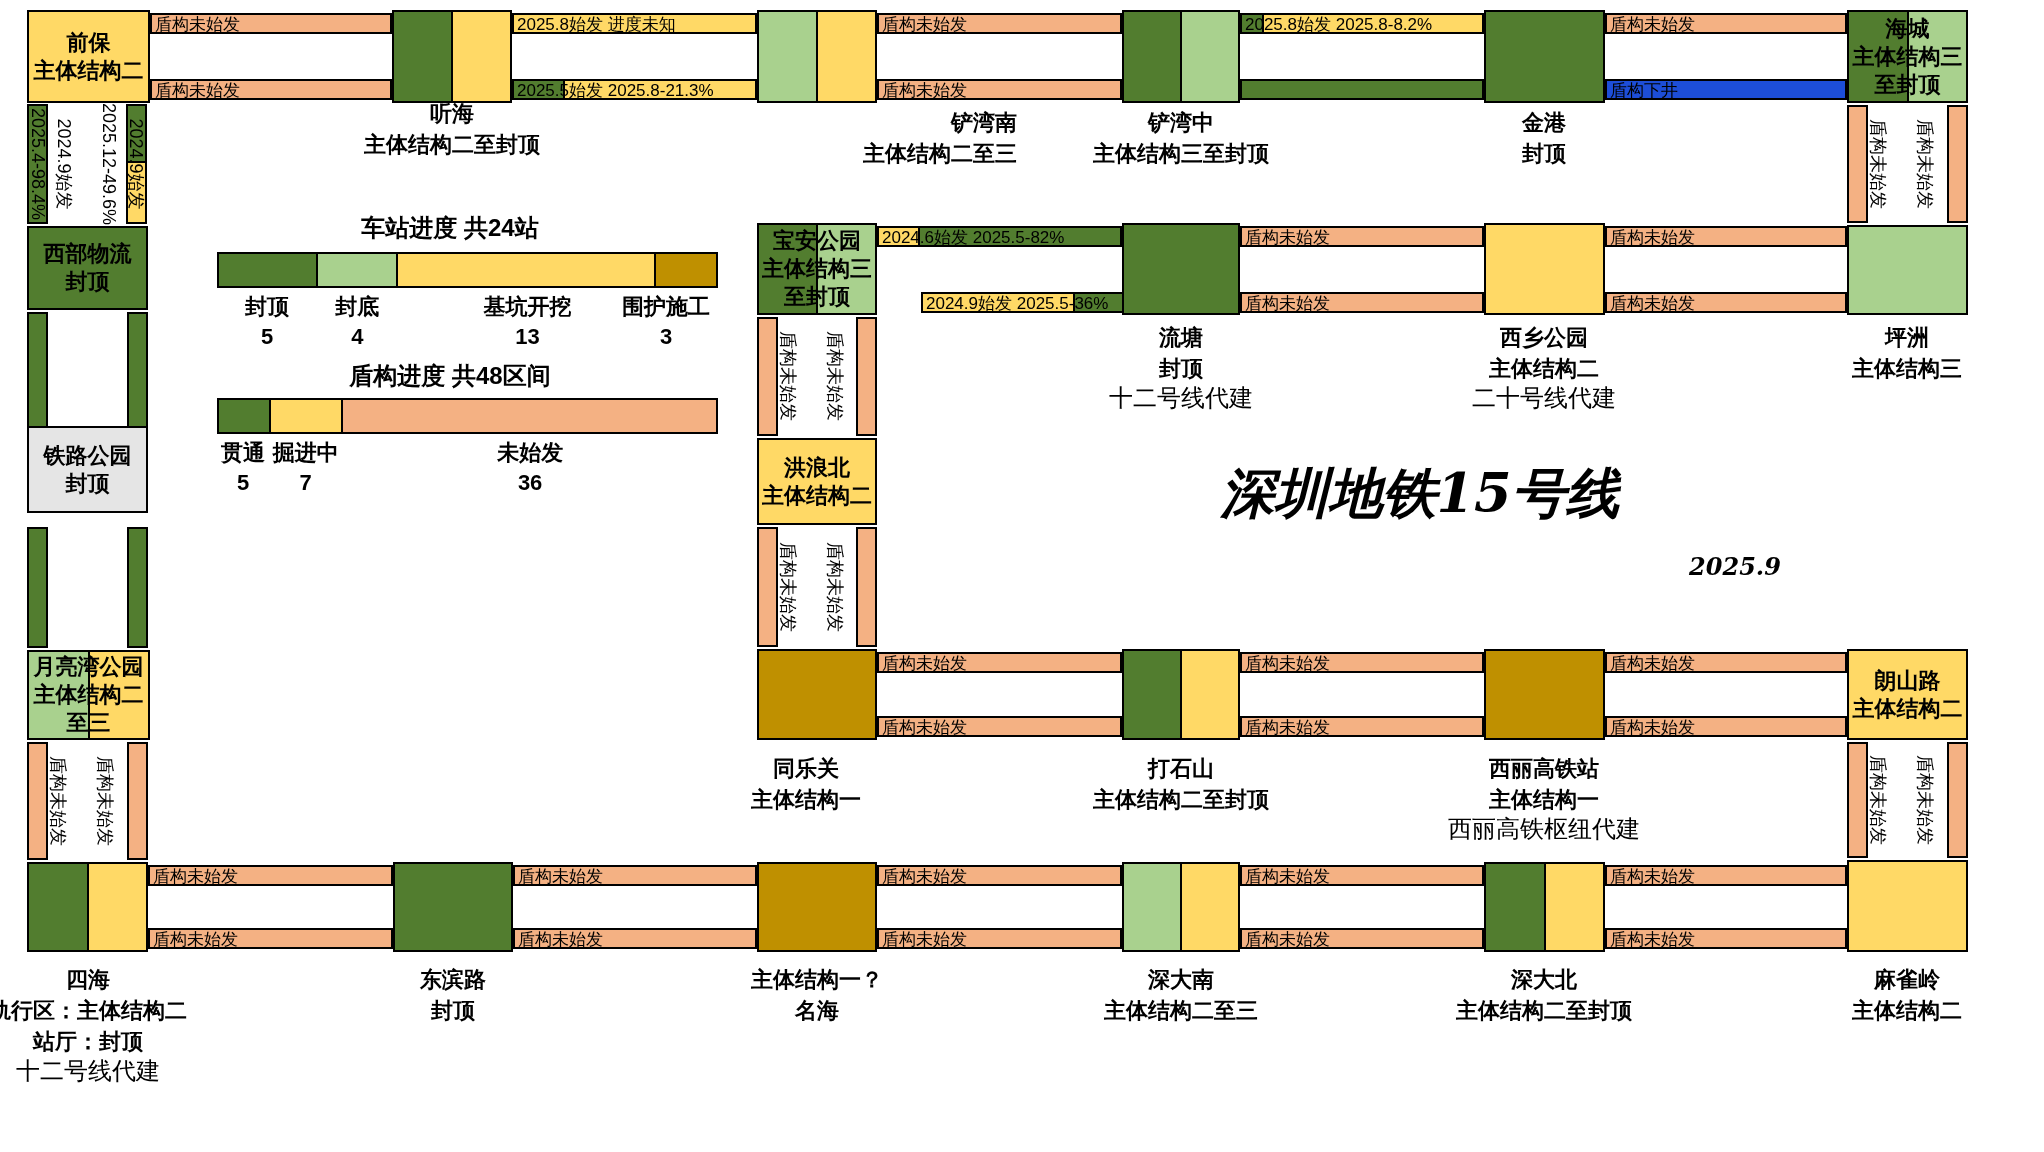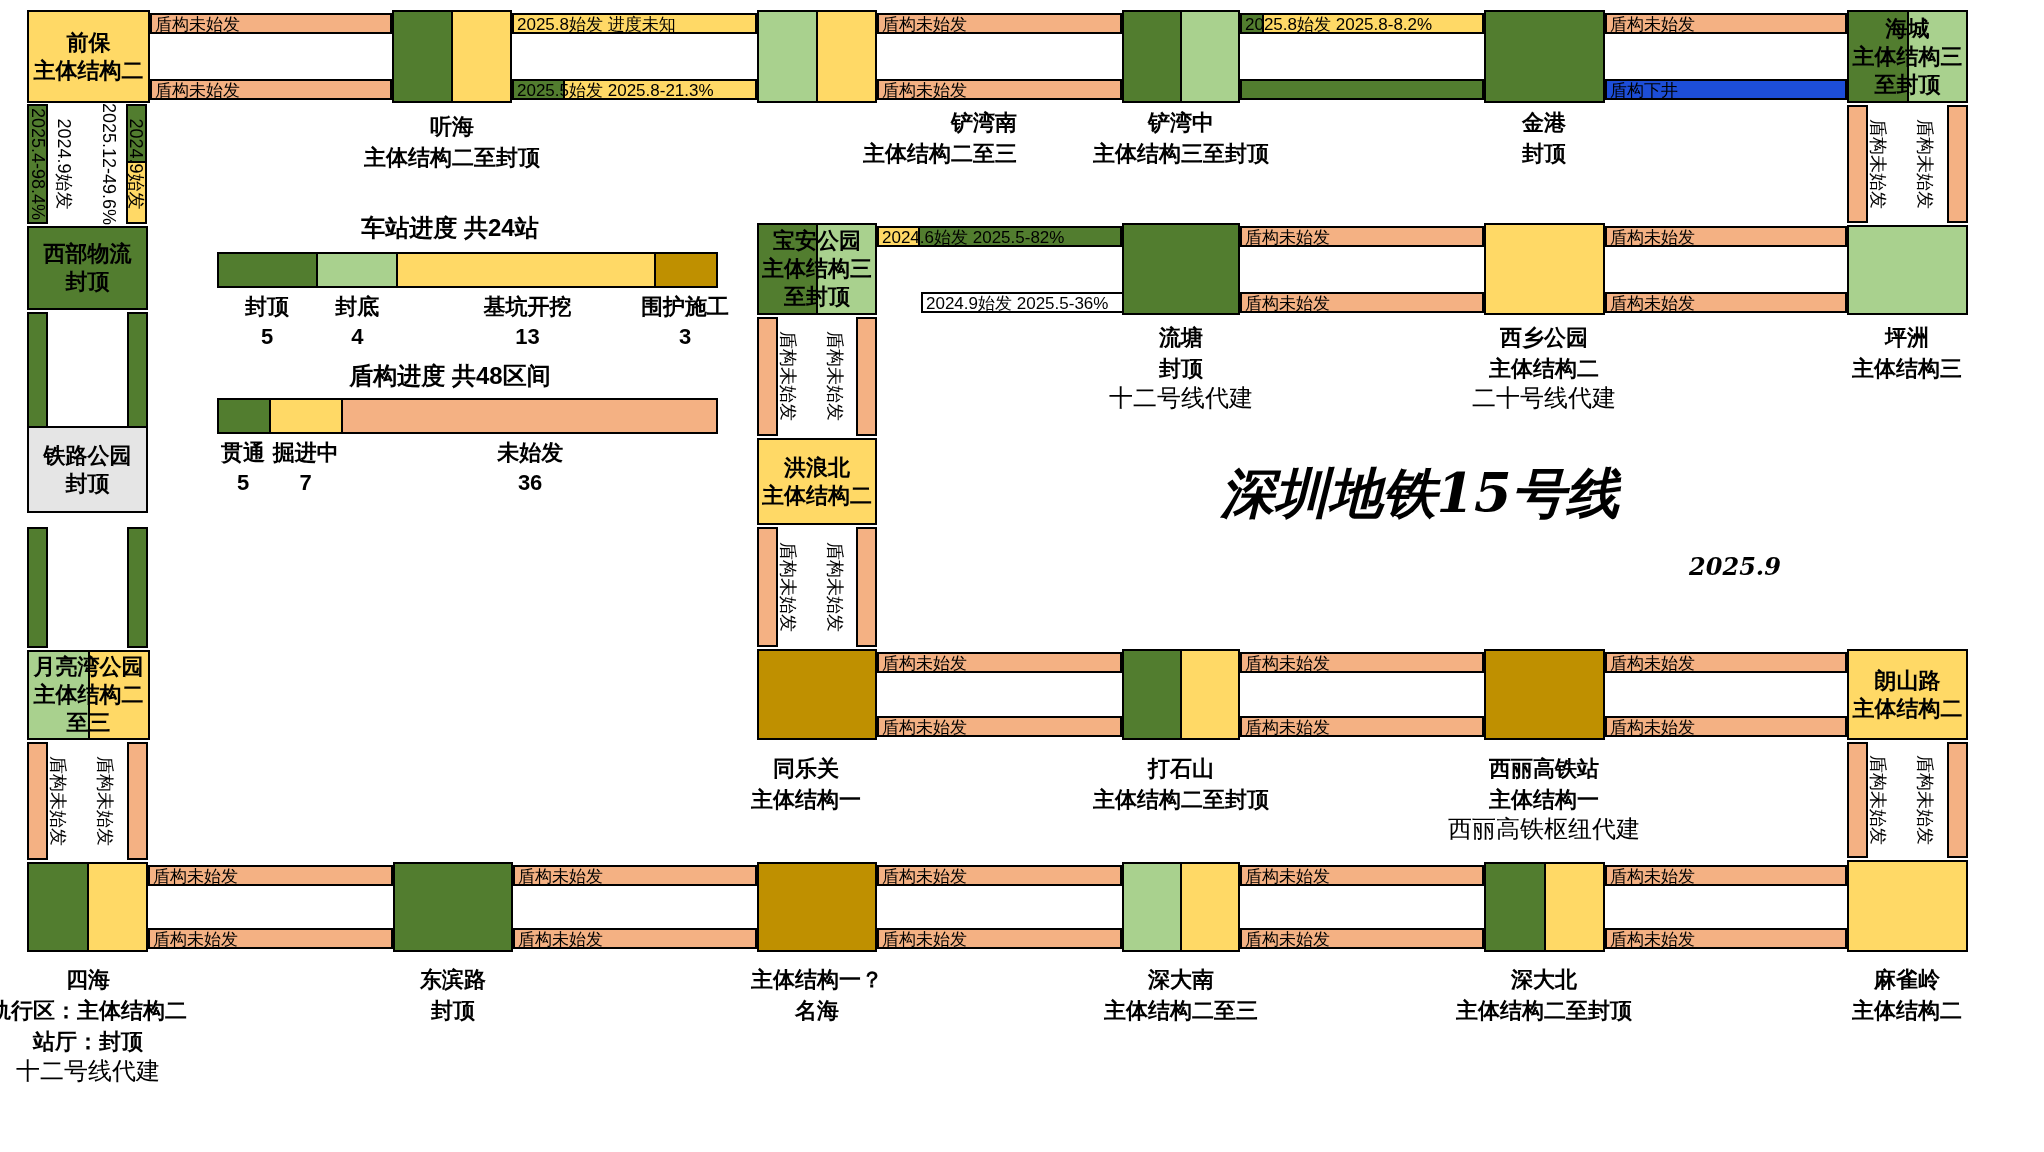--- a/index.html
+++ b/index.html
@@ -62,21 +62,21 @@
       <span class="bartext">盾构未始发</span>
     </div>
     <div class="bar" style="left: 1605px; top: 79px; width: 242px; height: 21px; background: #1d4ed8;">
       <span class="bartext">盾构下井</span>
     </div>
     <div class="bar" style="left: 877px; top: 226px; width: 245px; height: 21px; display: flex; flex-direction: row;">
       <div class="seg" style="background: rgb(255, 217, 102); width: 17%; border-right: 2px solid rgb(0, 0, 0);"></div>
       <div class="seg" style="background: rgb(82, 125, 47); width: 83%;"></div>
       <span class="bartext">2024.6始发 2025.5-82%</span>
     </div>
-    <div class="bar" style="left: 921px; top: 292px; width: 245px; height: 21px; display: flex; flex-direction: column;">
+    <div class="bar" style="left: 921px; top: 292px; width: 245px; height: 21px; display: flex; flex-direction: row;">
       <div class="seg" style="background: rgb(255, 217, 102); width: 63%; border-right: 2px solid rgb(0, 0, 0);"></div>
       <div class="seg" style="background: rgb(82, 125, 47); width: 37%;"></div>
       <span class="bartext">2024.9始发 2025.5-36%</span>
     </div>
     <div class="bar" style="left: 1240px; top: 226px; width: 244px; height: 21px; background: rgb(244, 177, 131);">
       <span class="bartext">盾构未始发</span>
     </div>
     <div class="bar" style="left: 1240px; top: 292px; width: 244px; height: 21px; background: rgb(244, 177, 131);">
       <span class="bartext">盾构未始发</span>
     </div>
@@ -170,21 +170,21 @@
     <div class="station" style="left: 27px; top: 10px; width: 123px; height: 93px; background: rgb(255, 217, 102);">
       <div class="inner">
         <div>前保</div>
         <div>主体结构二</div>
       </div>
     </div>
     <div class="station" style="left: 392px; top: 10px; width: 120px; height: 93px; display: flex; flex-direction: row;">
       <div class="seg" style="background: rgb(82, 125, 47); width: 50%; border-right: 2px solid rgb(0, 0, 0);"></div>
       <div class="seg" style="background: rgb(255, 217, 102); width: 50%;"></div>
     </div>
-    <div class="slabel" style="left: 252px; top: 111px;">
+    <div class="slabel" style="left: 252px; top: 98px;">
       <div class="big">听海</div>
       <div class="big">主体结构二至封顶</div>
     </div>
     <div class="station" style="left: 757px; top: 10px; width: 120px; height: 93px; display: flex; flex-direction: row;">
       <div class="seg" style="background: rgb(169, 209, 142); width: 50%; border-right: 2px solid rgb(0, 0, 0);"></div>
       <div class="seg" style="background: rgb(255, 217, 102); width: 50%;"></div>
     </div>
     <div class="slabel" style="left: 617px; top: 107px; text-align: right;">
       <div class="big">铲湾南</div>
       <div class="big">主体结构二至三</div>
@@ -341,21 +341,21 @@
       <div>5</div>
     </div>
     <div class="legend-label" style="left: 257.28px; top: 292px;">
       <div>封底</div>
       <div>4</div>
     </div>
     <div class="legend-label" style="left: 427.62px; top: 292px;">
       <div>基坑开挖</div>
       <div>13</div>
     </div>
-    <div class="legend-label" style="left: 585px; top: 292px;">
+    <div class="legend-label" style="left: 566px; top: 292px;">
       <div>围护施工</div>
       <div>3</div>
     </div>
     <div class="bar" style="left: 217px; top: 398px; width: 501px; height: 36px; display: flex; flex-direction: row;">
       <div class="seg" style="background: rgb(82, 125, 47); width: 10.4%; border-right: 2px solid rgb(0, 0, 0);"></div>
       <div class="seg" style="background: rgb(255, 217, 102); width: 14.6%; border-right: 2px solid rgb(0, 0, 0);"></div>
       <div class="seg" style="background: rgb(244, 177, 131); width: 75%;"></div>
     </div>
     <div class="legend-label" style="left: 143.052px; top: 438px;">
       <div>贯通</div>

